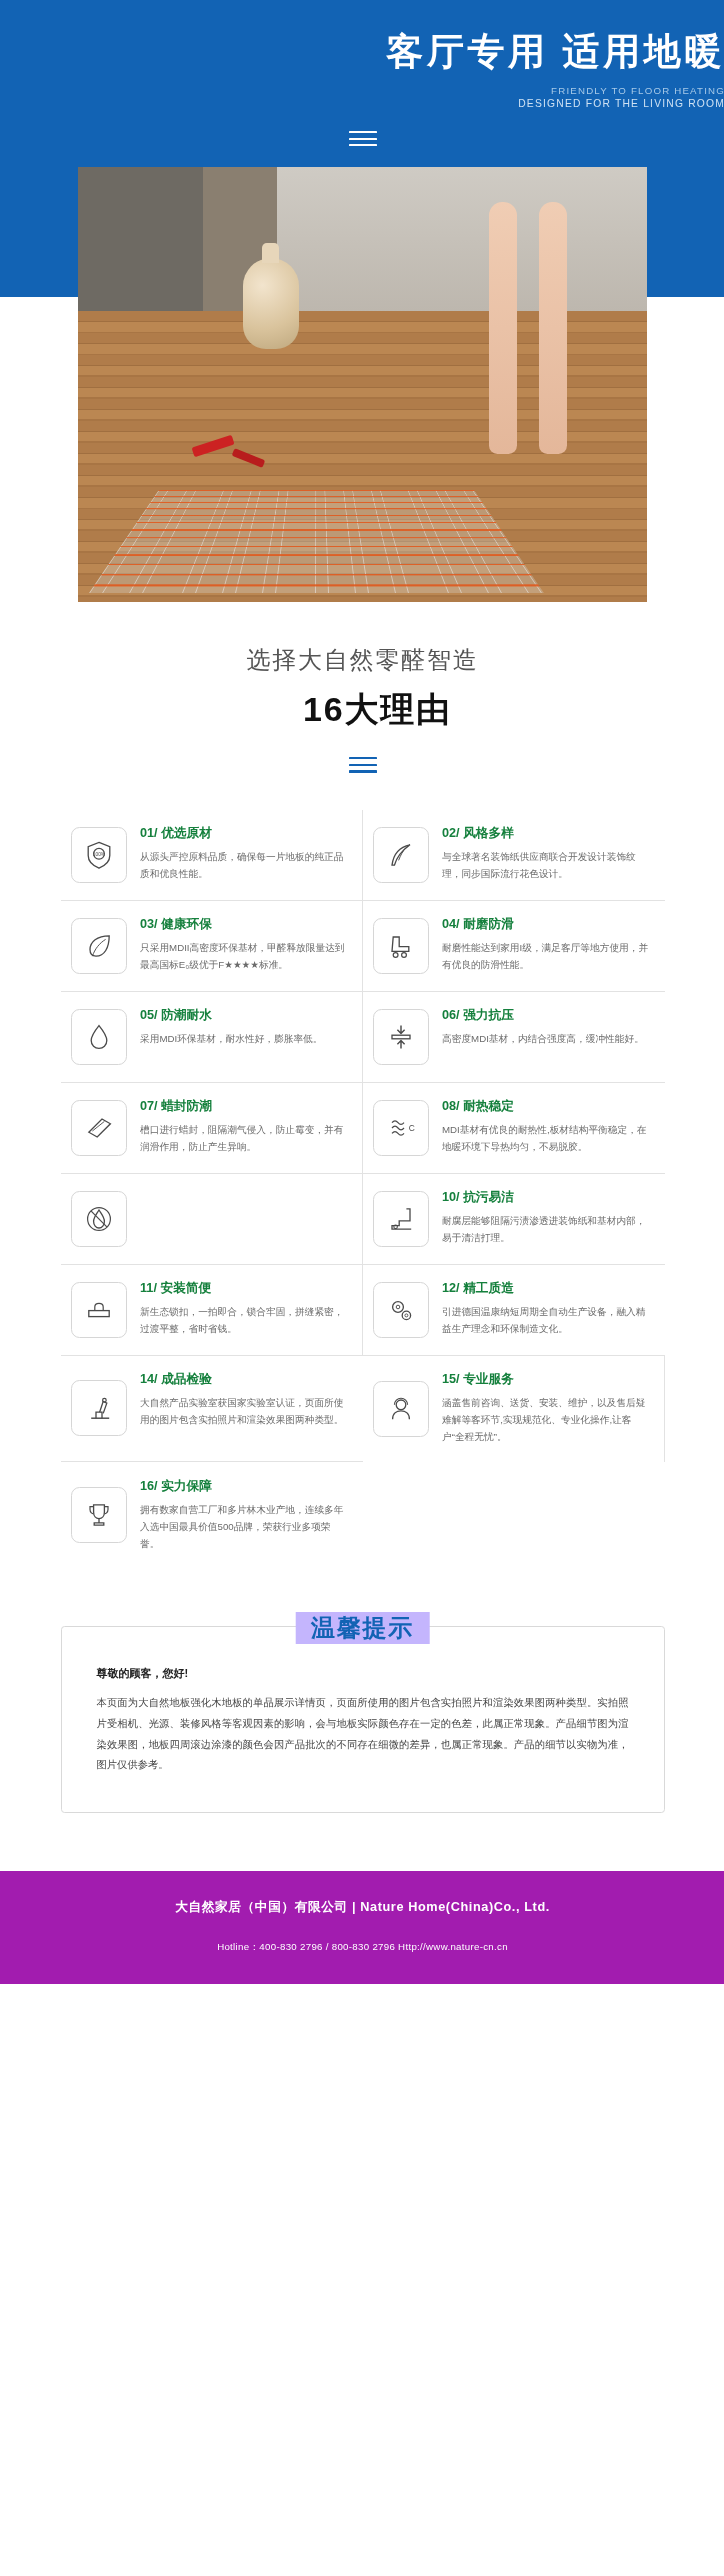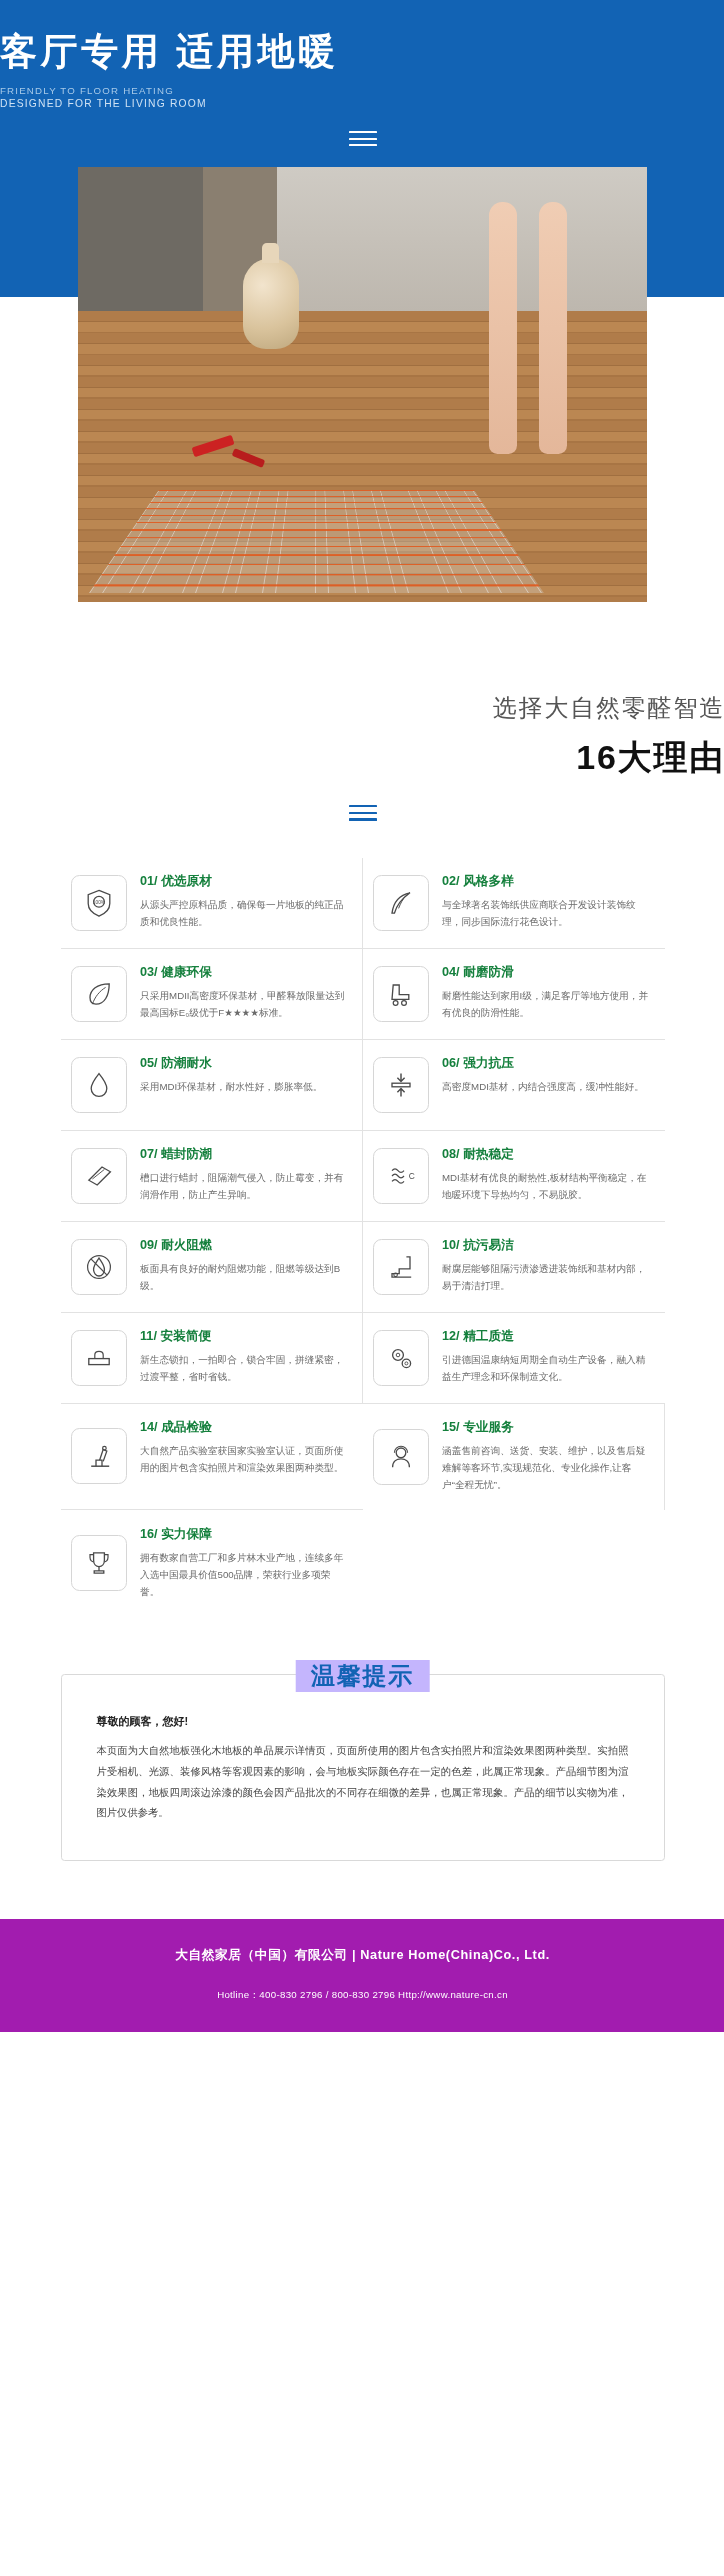--- a/index.html
+++ b/index.html
@@ -8,21 +8,21 @@
     background: #ffffff;
     font-family: "Liberation Sans", sans-serif;
     color: #333;
   }
   .page { width: 725px; position: relative; overflow: hidden; }
 
   
   .hero {
     background: #1263b4;
     padding: 31px 0 0 0;
-    text-align: left;
+    text-align: right;
     position: relative;
   }
   .hero-title {
     color: #ffffff;
     font-size: 37px;
     font-weight: bold;
     letter-spacing: 3.6px;
     line-height: 1.15;
   }
   .hero-sub1 {
@@ -118,23 +118,22 @@
     position:absolute; left:20%; top:63%; width:42px; height:9.7px;
     background:#cc2222; border-radius:2.4px; transform: rotate(-18deg);
   }
   .photo-tool2 {
     position:absolute; left:27%; top:66%; width:33px; height:7.8px;
     background:#b81d1d; border-radius:2.4px; transform: rotate(22deg);
   }
 
   
   .reasons-head {
-    text-align: right;
+    text-align: center;
     padding: 42px 0 6px 0;
-    margin-top: 48px;
   }
   .reasons-head .line1 {
     font-size: 24px;
     color: #555;
     letter-spacing: 1.8px;
   }
   .reasons-head .line2 {
     font-size: 34px;
     color: #111;
     font-weight: bold;
@@ -415,24 +414,20 @@
     <div class="cell border-right border-bottom">
       <div class="cell-icon">
         <div class="icon-box">
           <svg width="30" height="30" viewBox="0 0 50 50">
               <path d="M25 10 C20 18 16 22 16 29 C16 35 20 40 25 40 C30 40 34 35 34 29 C34 22 30 18 25 10 Z" fill="none" stroke="#4a4a4a" stroke-width="2.2"></path>
               <circle cx="25" cy="25" r="19" fill="none" stroke="#4a4a4a" stroke-width="2"></circle>
               <path d="M12 12 L38 38" stroke="#4a4a4a" stroke-width="2"></path>
             </svg>
         </div>
       </div>
-      <div class="cell-text">
-        <div class="cell-title"><span>09/</span> <span>耐火阻燃</span></div>
-        <div class="cell-desc">板面具有良好的耐灼阻燃功能，阻燃等级达到B级。</div>
-      </div>
     </div>
 
     <div class="cell border-bottom">
       <div class="cell-icon">
         <div class="icon-box">
           <svg width="30" height="30" viewBox="0 0 50 50">
               <path d="M34 8 L40 8 L40 28 L22 28 L22 36 L10 36 L10 42 L42 42" fill="none" stroke="#4a4a4a" stroke-width="2.2"></path>
               <circle cx="16" cy="38" r="3" fill="none" stroke="#4a4a4a" stroke-width="1.8"></circle>
             </svg>
         </div>

